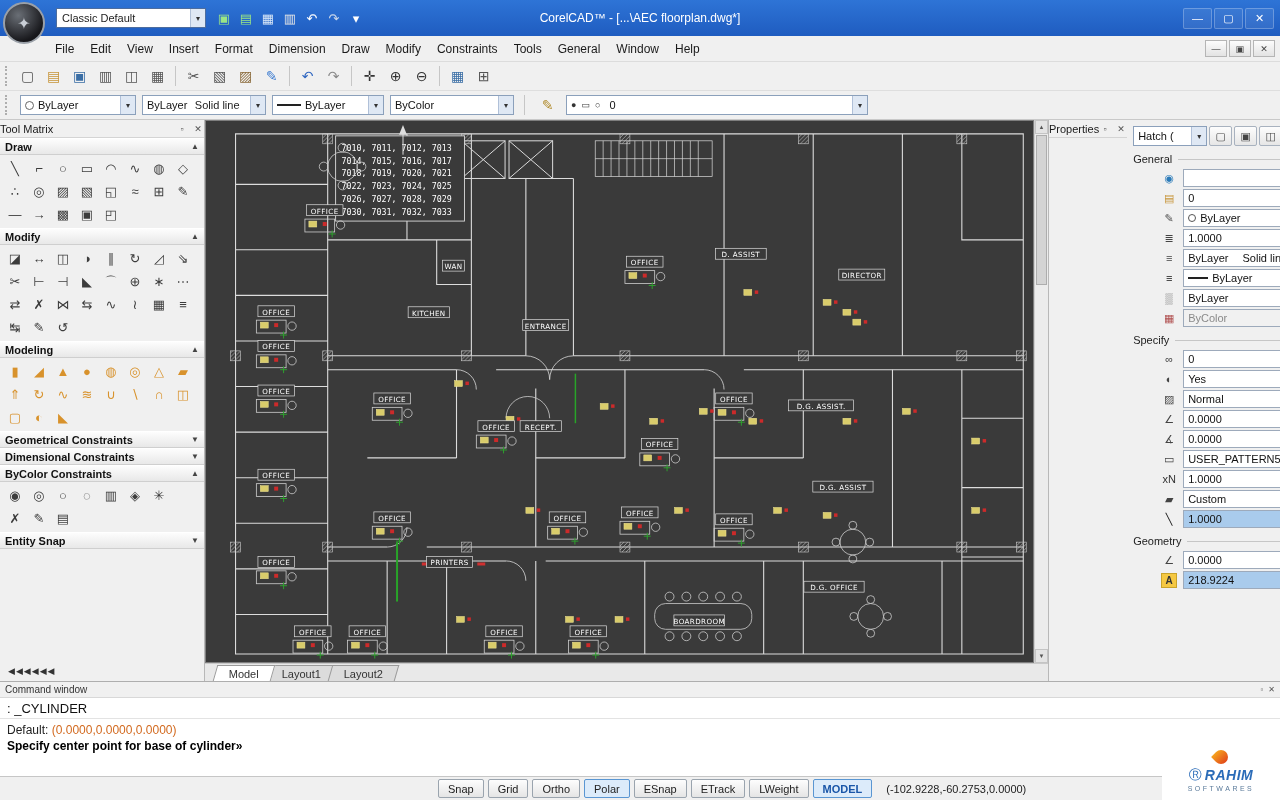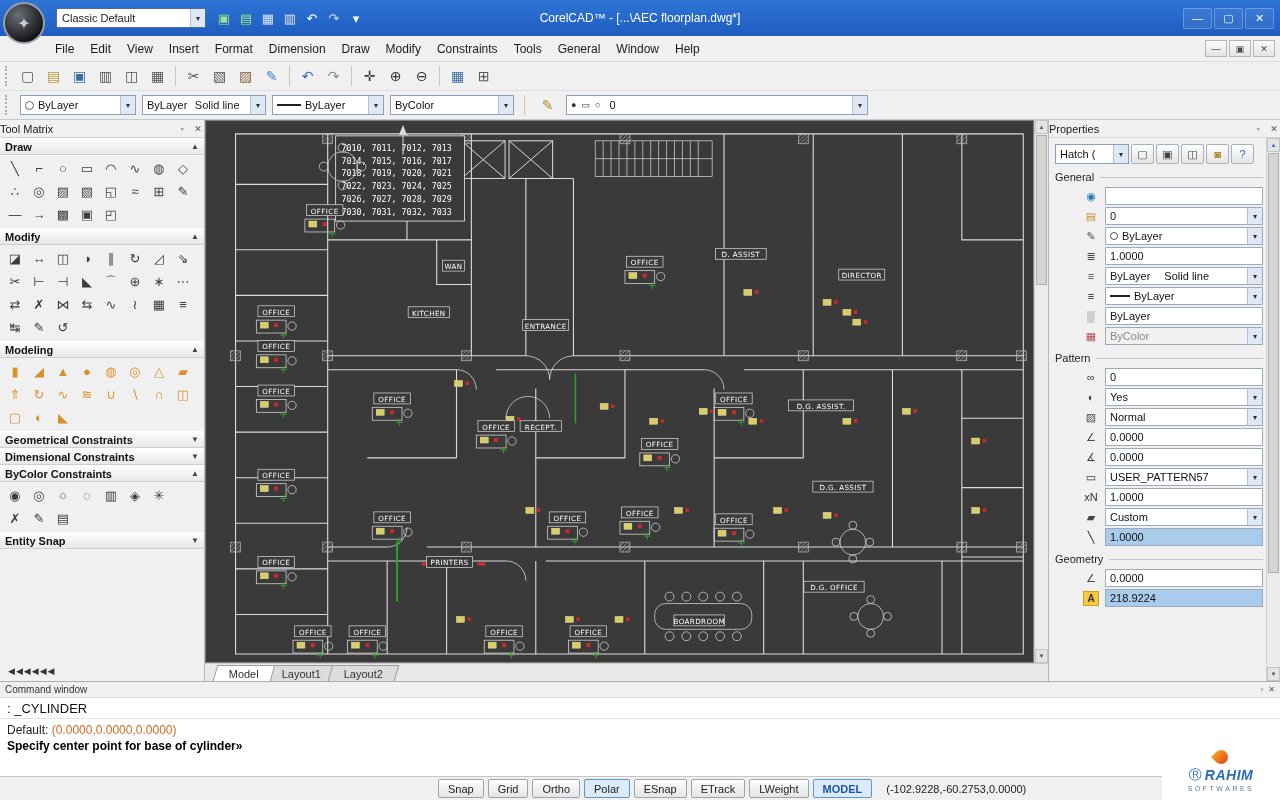--- a/index.html
+++ b/index.html
@@ -56,21 +56,21 @@
   .vscroll{width:14px;background:#ececec;display:flex;flex-direction:column;border-left:1px solid #cfcfcf;flex:none;}
   .scroll-btn{height:14px;display:flex;align-items:center;justify-content:center;color:#555;background:#e4e4e4;border:1px solid #c4c4c4;flex:none;}
   .scroll-btn.up::after{content:"▲";font-size:6px;}
   .scroll-btn.dn::after{content:"▼";font-size:6px;}
   .scroll-thumb{margin:1px;background:#d4d4d4;border:1px solid #adadad;height:150px;}
   .tabs{height:18px;display:flex;align-items:flex-end;background:#e9e9e9;border-top:1px solid #c9c9c9;padding-left:10px;flex:none;}
   .tab{height:16px;padding:0 13px;font-size:11px;display:flex;align-items:center;background:#dcdcdc;border:1px solid #9a9a9a;border-bottom:none;transform:skewX(-16deg);margin-right:-5px;color:#333;}
   .tab>span{transform:skewX(16deg);}
   .tab.active{background:#fff;z-index:2;}
 
-  .right-panel{width:232px;background:#f0f0f0;border-left:1px solid #b8b8b8;display:flex;flex-direction:column;flex:none;}
+  .right-panel{width:232px;background:#f0f0f0;border-left:1px solid #b8b8b8;display:flex;flex-direction:row;flex:none;}
   .props-body{flex:1;display:flex;min-height:0;}
   .props-content{flex:1;padding:3px 3px 0 6px;overflow:hidden;font-size:11px;}
   .props-top{display:flex;align-items:center;gap:2px;margin:3px 0 6px;}
   .hatch-combo{width:74px;height:20px;}
   .pbtn{width:23px;height:20px;border:1px solid #a8b2bf;background:linear-gradient(#fdfdfd,#e6e6e6);display:flex;align-items:center;justify-content:center;font-size:11px;border-radius:2px;}
   .prop-sec-h{display:flex;align-items:center;margin:7px 0 4px;font-size:11px;color:#222;}
   .prop-sec-h::after{content:"";flex:1;height:1px;background:#c6c6c6;margin-left:6px;}
   .prop-row{display:flex;align-items:center;margin-bottom:2px;gap:4px;padding-left:26px;}
   .prop-ico{width:20px;height:17px;display:flex;align-items:center;justify-content:center;font-size:11px;color:#444;flex:none;}
   .prop-ico.areaA{background:#f5c842;border:1px solid #c9a32a;font-weight:bold;font-size:10px;color:#333;width:16px;height:15px;margin:0 2px;}
@@ -760,21 +760,21 @@
                 <div class="prop-input">ByLayer</div>
               </div>
               <div class="prop-row">
                 <span class="prop-ico" style="color: rgb(176, 80, 80);">▦</span>
                 <div class="prop-select disabled">
                   <span>ByColor</span>
                   <span class="combo-arr"></span>
                 </div>
               </div>
               <div class="prop-sec-h">
-                <span>Pattern</span>
+                <span>Specify</span>
               </div>
               <div class="prop-row">
                 <span class="prop-ico" style="color: rgb(68, 68, 68);">∞</span>
                 <div class="prop-input">0</div>
               </div>
               <div class="prop-row">
                 <span class="prop-ico" style="color: rgb(68, 68, 68);">◐</span>
                 <div class="prop-select">
                   <span>Yes</span>
                   <span class="combo-arr"></span>

